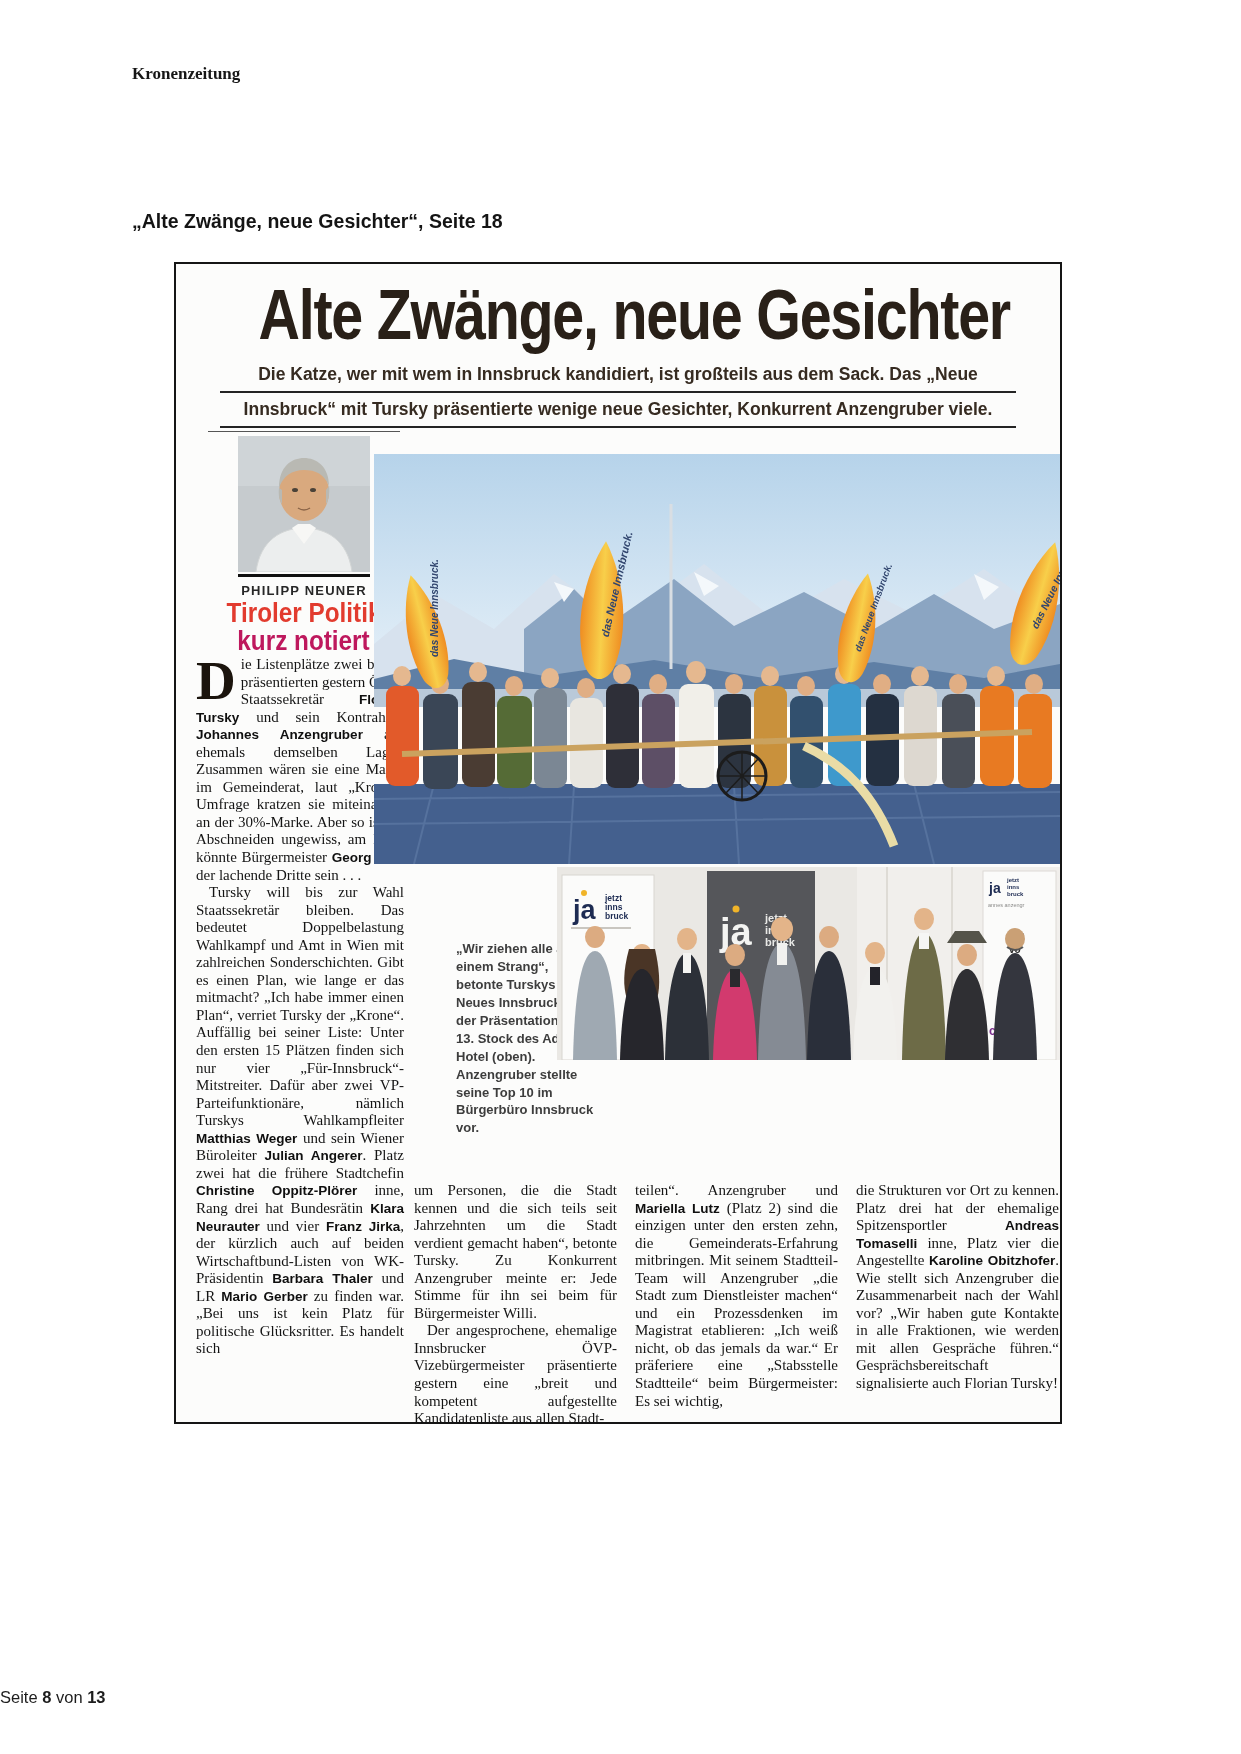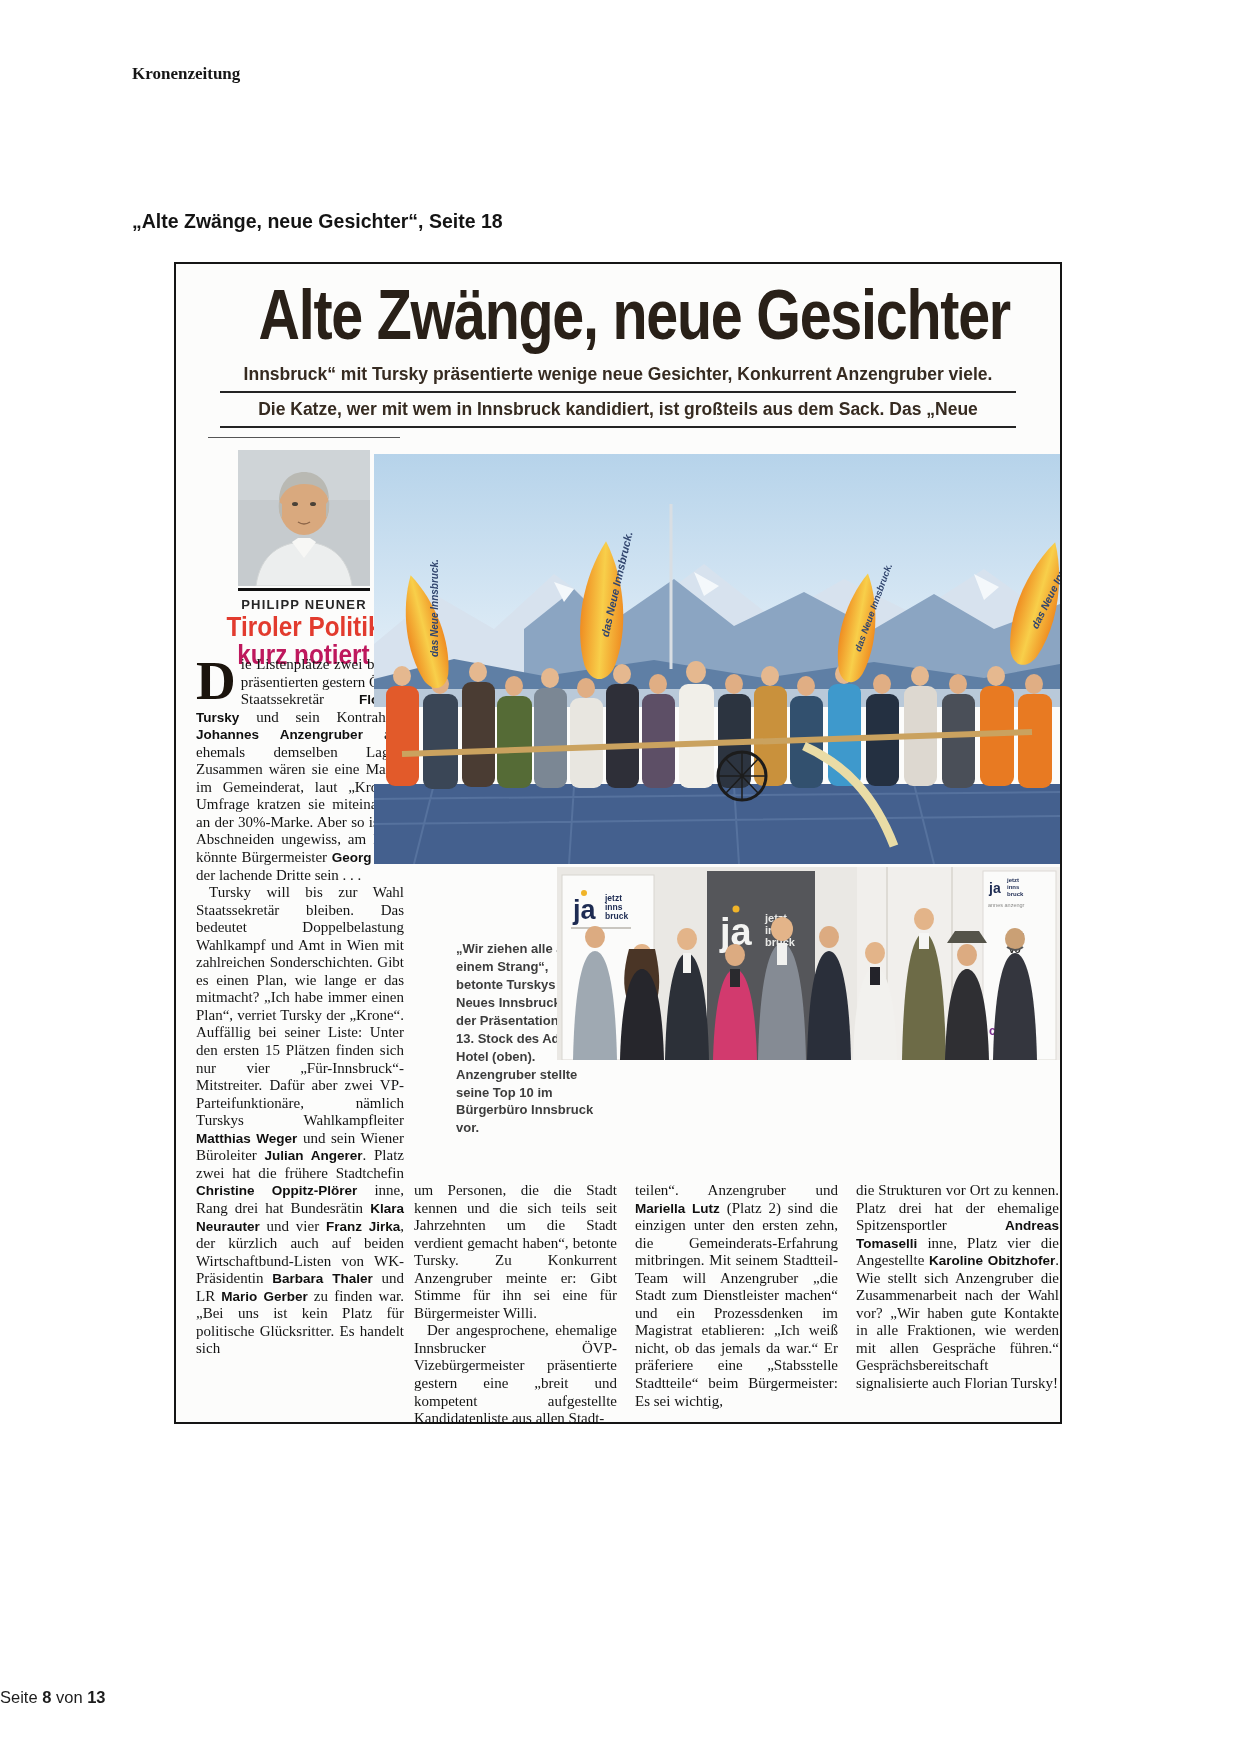--- a/index.html
+++ b/index.html
@@ -13,21 +13,21 @@
             border:2px solid #151515;background:#fcfcfb;box-sizing:border-box;}
 
   .headline{position:absolute;left:0;top:16px;width:100%;text-align:center;white-space:nowrap;}
   .headline>span{display:inline-block;font-size:70px;font-weight:bold;letter-spacing:-1.5px;
             color:#292018;transform:scaleX(0.82);transform-origin:center;line-height:1;}
 
   .standfirst{position:absolute;left:44px;right:44px;top:100px;text-align:center;}
   .standfirst .sf-line{font-size:17.5px;font-weight:bold;color:#362b21;line-height:1.15;
             padding-bottom:7px;border-bottom:2px solid #242424;margin-bottom:6px;}
 
-  .author{position:absolute;left:32px;top:173px;width:192px;border-top:1px solid #555;padding-top:12px;}
+  .author{position:absolute;left:32px;top:167px;width:192px;border-top:1px solid #555;padding-top:4px;}
   .author-photo{display:block;margin:0 auto;width:132px;height:136px;}
   .author-bar{height:3px;background:#101010;width:132px;margin:2px auto 0;}
   .author-name{margin-top:6px;text-align:center;font-size:13px;font-weight:bold;
                letter-spacing:1.2px;color:#272727;}
   .author-title{text-align:center;font-weight:bold;line-height:1.02;white-space:nowrap;}
   .author-title>span{display:inline-block;font-size:27px;transform:scaleX(0.9);transform-origin:center;}
   .t-red{color:#e23b2e;margin-top:2px;}
   .t-dark{color:#be185d;}
 
   .left-col{position:absolute;left:20px;top:392px;width:208px;
@@ -65,22 +65,22 @@
   <div class="src-label">Kronenzeitung</div>
   <div class="article-ref">„Alte Zwänge, neue Gesichter“, Seite 18</div>
 
   <div class="clipping">
 
     <div class="headline">
       <span>Alte Zwänge, neue Gesichter</span>
     </div>
 
     <div class="standfirst">
+      <div class="sf-line">Die Katze, wer mit wem in Innsbruck kandidiert, ist großteils aus dem Sack. Das „Neue</div>
       <div class="sf-line">Innsbruck“ mit Tursky präsentierte wenige neue Gesichter, Konkurrent Anzengruber viele.</div>
-      <div class="sf-line">Die Katze, wer mit wem in Innsbruck kandidiert, ist großteils aus dem Sack. Das „Neue</div>
     </div>
 
     <div class="author">
       <svg class="author-photo" viewBox="0 0 132 136">
         <rect x="0" y="0" width="132" height="136" fill="#c6cbce"></rect>
         <rect x="0" y="0" width="132" height="50" fill="#cfd4d7"></rect>
         <path d="M18,136 C22,104 44,92 66,92 C88,92 110,104 114,136 Z" fill="#eceeee"></path>
         <path d="M18,136 C22,104 44,92 66,92 C88,92 110,104 114,136 Z" fill="none" stroke="#d3d6d6" stroke-width="1"></path>
         <path d="M54,92 L66,108 L78,92 L72,88 L60,88 Z" fill="#f7f7f5"></path>
         <ellipse cx="66" cy="56" rx="25" ry="29" fill="#d9a97e"></ellipse>
@@ -316,21 +316,21 @@
               <path d="M390,76 L430,76 L422,64 L398,64 Z" fill="#55544a"></path>
               <ellipse cx="410" cy="88" rx="10" ry="11" fill="#dcab81"></ellipse>
               <path d="M388,193 C390,118 402,102 410,102 C418,102 430,118 432,193 Z" fill="#2f2f33"></path>
             </g>
         </g>
       </svg>
     </div>
 
     <div class="bcols">
       <div class="bcol">
-        <p><span>um Personen, die die Stadt kennen und die sich teils seit Jahrzehnten um die Stadt verdient gemacht haben“, betonte Tursky. Zu Konkurrent Anzengruber meinte er: Gibt Stimme für ihn sei eine für Bürgermeister Willi.</span></p>
+        <p><span>um Personen, die die Stadt kennen und die sich teils seit Jahrzehnten um die Stadt verdient gemacht haben“, betonte Tursky. Zu Konkurrent Anzengruber meinte er: Jede Stimme für ihn sei beim für Bürgermeister Willi.</span></p>
         <p class="indent"><span>Der angesprochene, ehemalige Innsbrucker ÖVP-Vizebürgermeister präsentierte gestern eine „breit und kompetent aufgestellte Kandidatenliste aus allen Stadt-</span></p>
       </div>
       <div class="bcol">
         <p><span>teilen“. Anzengruber und </span><span class="bname">Mariella Lutz</span><span> (Platz 2) sind die einzigen unter den ersten zehn, die Gemeinderats-Erfahrung mitbringen. Mit seinem Stadtteil-Team will Anzengruber „die Stadt zum Dienstleister machen“ und ein Prozessdenken im Magistrat etablieren: „Ich weiß nicht, ob das jemals da war.“ Er präferiere eine „Stabsstelle Stadtteile“ beim Bürgermeister: Es sei wichtig,</span></p>
       </div>
       <div class="bcol">
         <p><span>die Strukturen vor Ort zu kennen. Platz drei hat der ehemalige Spitzensportler </span><span class="bname">Andreas Tomaselli</span><span> inne, Platz vier die Angestellte </span><span class="bname">Karoline Obitzhofer</span><span>. Wie stellt sich Anzengruber die Zusammenarbeit nach der Wahl vor? „Wir haben gute Kontakte in alle Fraktionen, wie werden mit allen Gespräche führen.“ Gesprächsbereitschaft signalisierte auch Florian Tursky!</span></p>
       </div>
     </div>
 

